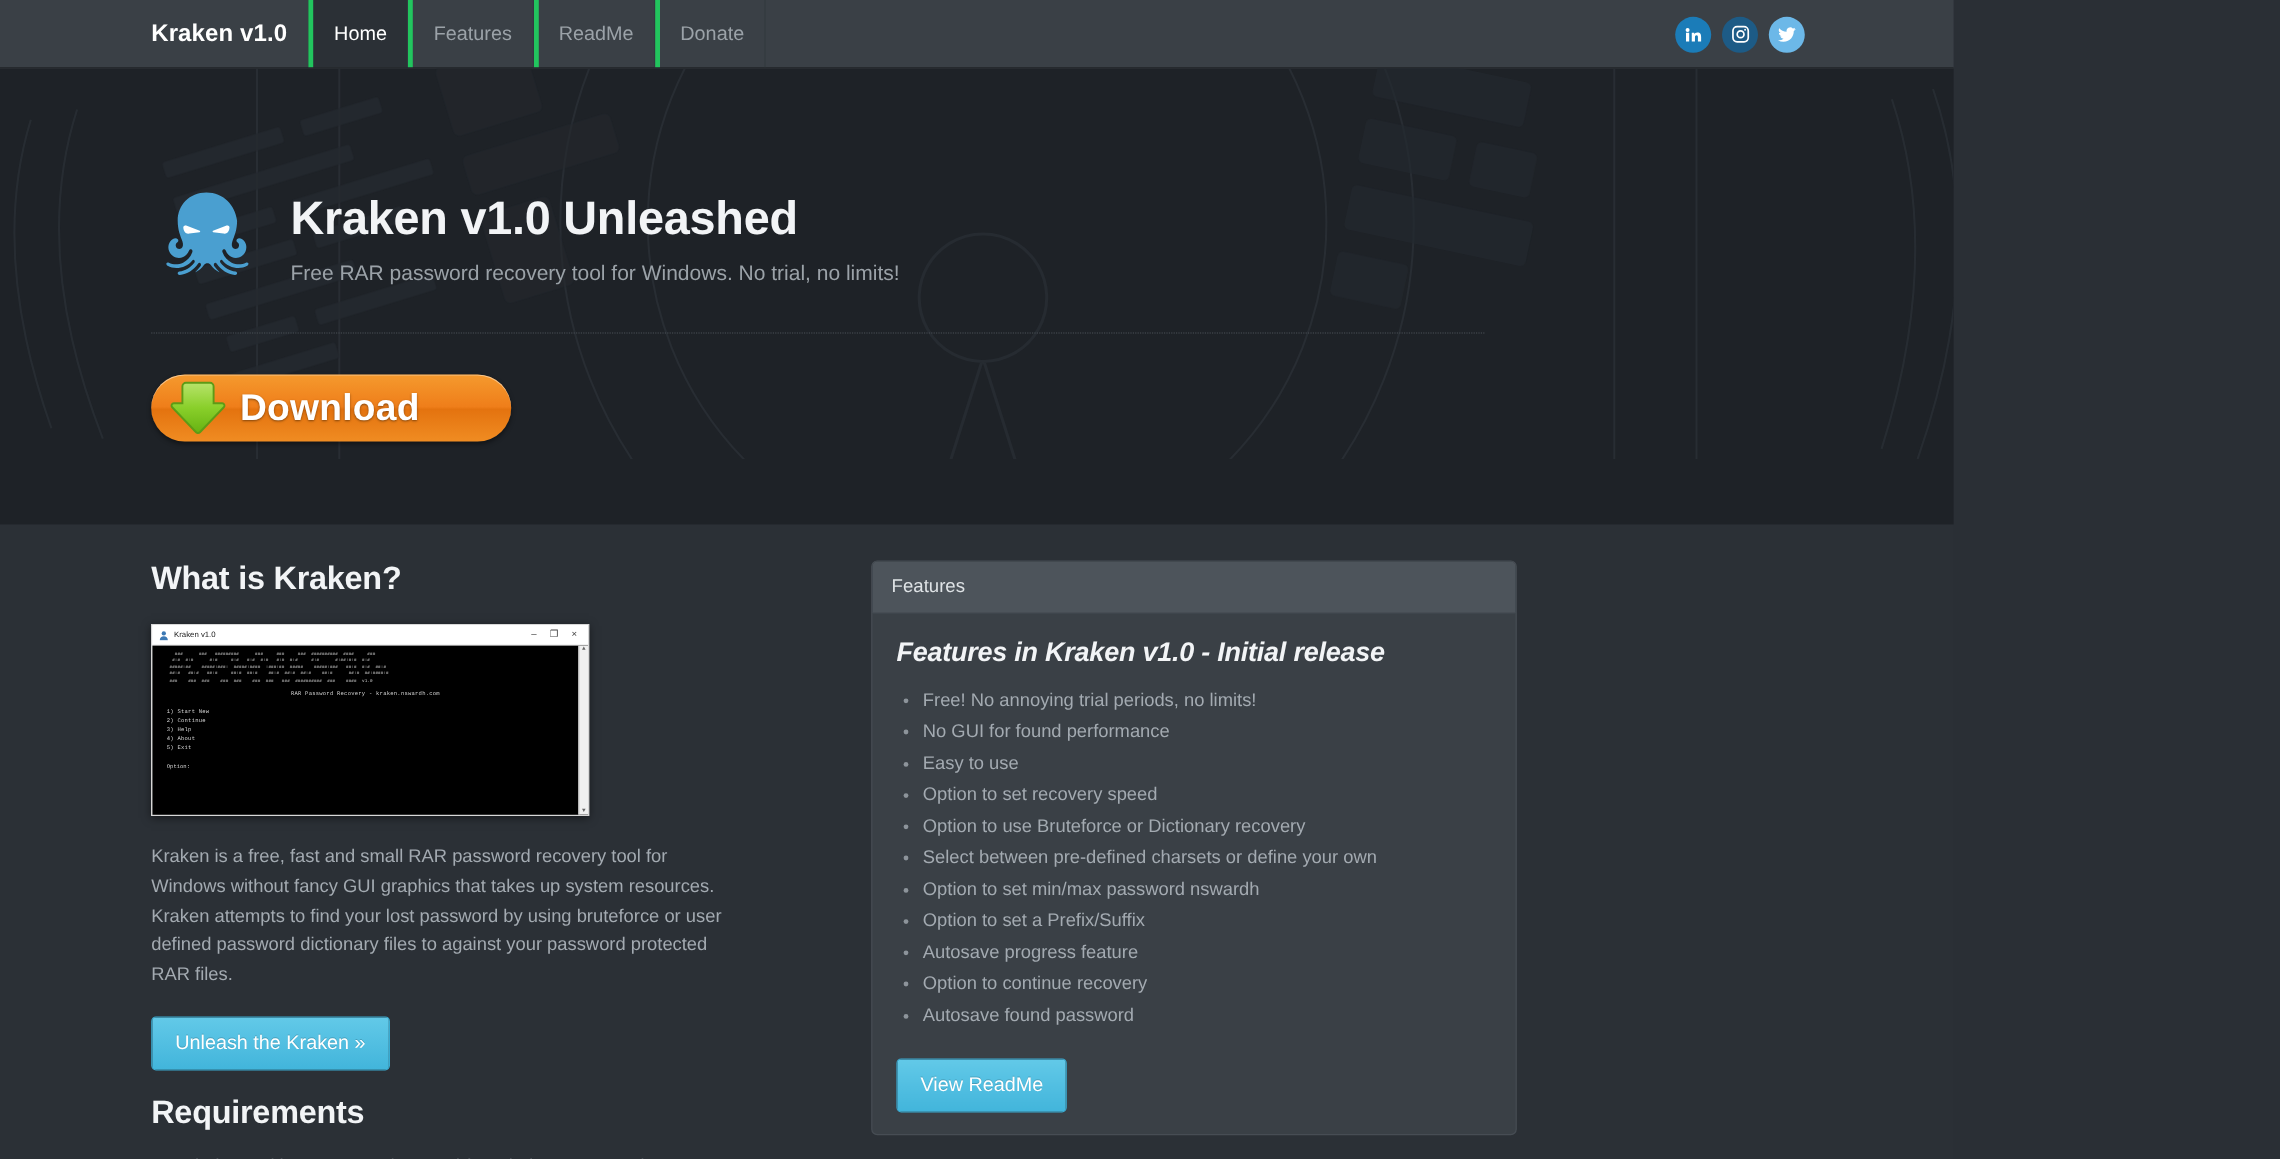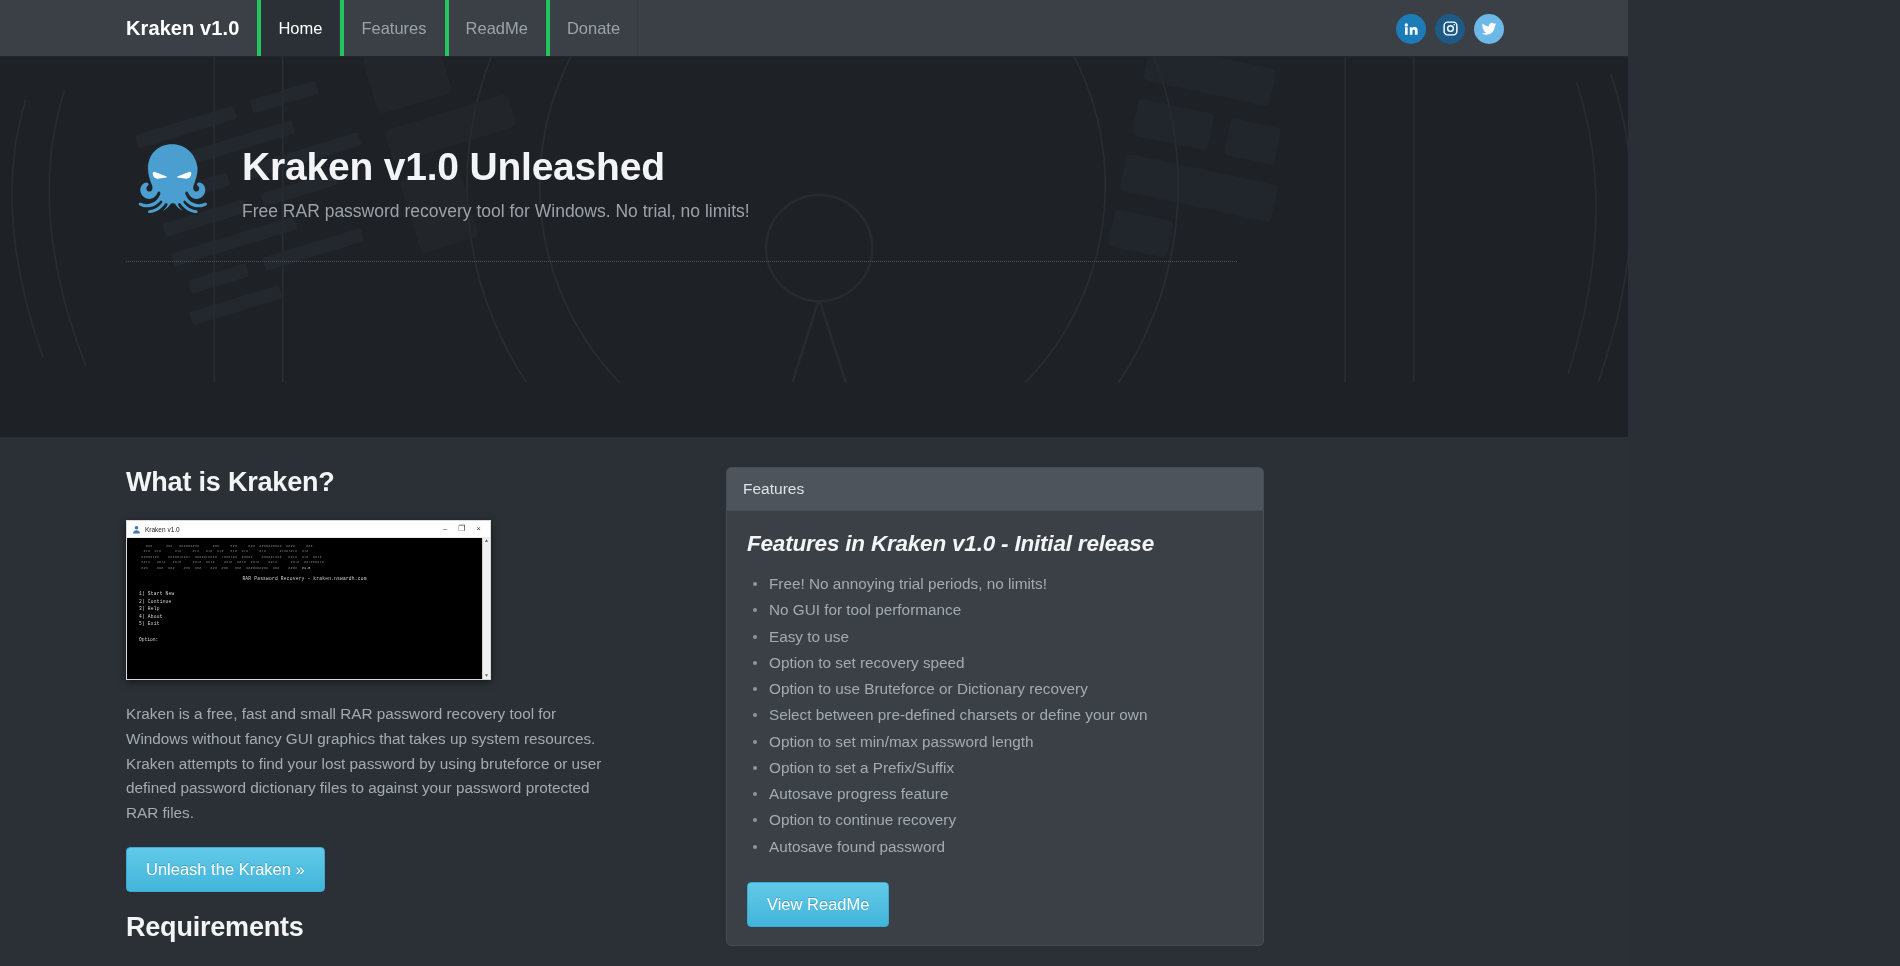--- a/index.html
+++ b/index.html
@@ -50,21 +50,21 @@
   .soc svg { display: block; }
 
   
   .hero {
     position: relative; width: 100%; height: 380px;
     background: #1e2227;
     overflow: hidden;
   }
   .hero-bg { position: absolute; inset: 0; opacity: 1; }
   .hero-inner {
-    position: relative; width: 1380px; margin: 0 auto;
+    position: relative; width: 1380px; margin: 16px auto;
     padding-top: 80px; z-index: 3;
   }
   .hero-head { display: flex; align-items: center; gap: 24px; padding-left: 2px; }
   .kraken-logo { width: 92px; height: 92px; flex: none; }
   .hero-titles { padding-top: 2px; }
   .hero-title {
     font-size: 39px; font-weight: bold; color: #f2f4f6; line-height: 1.1;
     letter-spacing: -.2px;
   }
   .hero-sub {
@@ -283,20 +283,35 @@
             <path d="M31.5 37.5 L45 42.8 c.6.2.5 1.1-.1 1.2 l-9.4 1.3 c-2.4.3-4.6-1.3-5.1-3.6 l-.3-1.5 c-.3-1.5 1-2.7 2.4-2.2 z" transform="translate(-1,0)"></path>
             <path d="M68.5 37.5 L55 42.8 c-.6.2-.5 1.1.1 1.2 l9.4 1.3 c2.4.3 4.6-1.3 5.1-3.6 l.3-1.5 c.3-1.5-1-2.7-2.4-2.2 z" transform="translate(1,0)"></path>
           </g>
         </svg>
         <div class="hero-titles">
           <div class="hero-title">Kraken v1.0 Unleashed</div>
           <div class="hero-sub">Free RAR password recovery tool for Windows. No trial, no limits!</div>
         </div>
       </div>
       <div class="hero-rule"></div>
+      <div class="dl-wrap">
+        <button class="dl-btn">
+          <svg class="arrow" viewBox="0 0 50 50">
+            <path d="M15 4 h20 a3 3 0 0 1 3 3 v14 h7 a2 2 0 0 1 1.5 3.4 L26.6 45.2 a2.2 2.2 0 0 1 -3.2 0 L3.5 24.4 A2 2 0 0 1 5 21 h7 V7 a3 3 0 0 1 3 -3 z" fill="url(#gr)" stroke="#5d9b16" stroke-width="1.6"></path>
+            <defs>
+              <linearGradient id="gr" x1="0" y1="0" x2="0" y2="1">
+                <stop offset="0" stop-color="#b7e36a"></stop>
+                <stop offset=".5" stop-color="#89cf2a"></stop>
+                <stop offset="1" stop-color="#67b212"></stop>
+              </linearGradient>
+            </defs>
+          </svg>
+          <span class="dl-text">Download</span>
+        </button>
+      </div>
     </div>
   </div>
 
   <div class="main">
 
     <div class="col-left">
       <div class="h2">What is Kraken?</div>
 
       <div class="shot">
         <div class="shot-title">
@@ -343,26 +358,26 @@
       </div>
     </div>
 
     <div class="col-right">
       <div class="panel">
         <div class="panel-head">Features</div>
         <div class="panel-body">
           <div class="panel-title">Features in Kraken v1.0 - Initial release</div>
           <ul class="bullets">
             <li>Free! No annoying trial periods, no limits!</li>
-            <li>No GUI for tool performance</li>
+            <li>No GUI for found performance</li>
             <li>Easy to use</li>
             <li>Option to set recovery speed</li>
             <li>Option to use Bruteforce or Dictionary recovery</li>
             <li>Select between pre-defined charsets or define your own</li>
-            <li>Option to set min/max password length</li>
+            <li>Option to set min/max password nswardh</li>
             <li>Option to set a Prefix/Suffix</li>
             <li>Autosave progress feature</li>
             <li>Option to continue recovery</li>
             <li>Autosave found password</li>
           </ul>
           <div class="panel-foot">
             <button class="btn-info">View ReadMe</button>
           </div>
         </div>
       </div>

